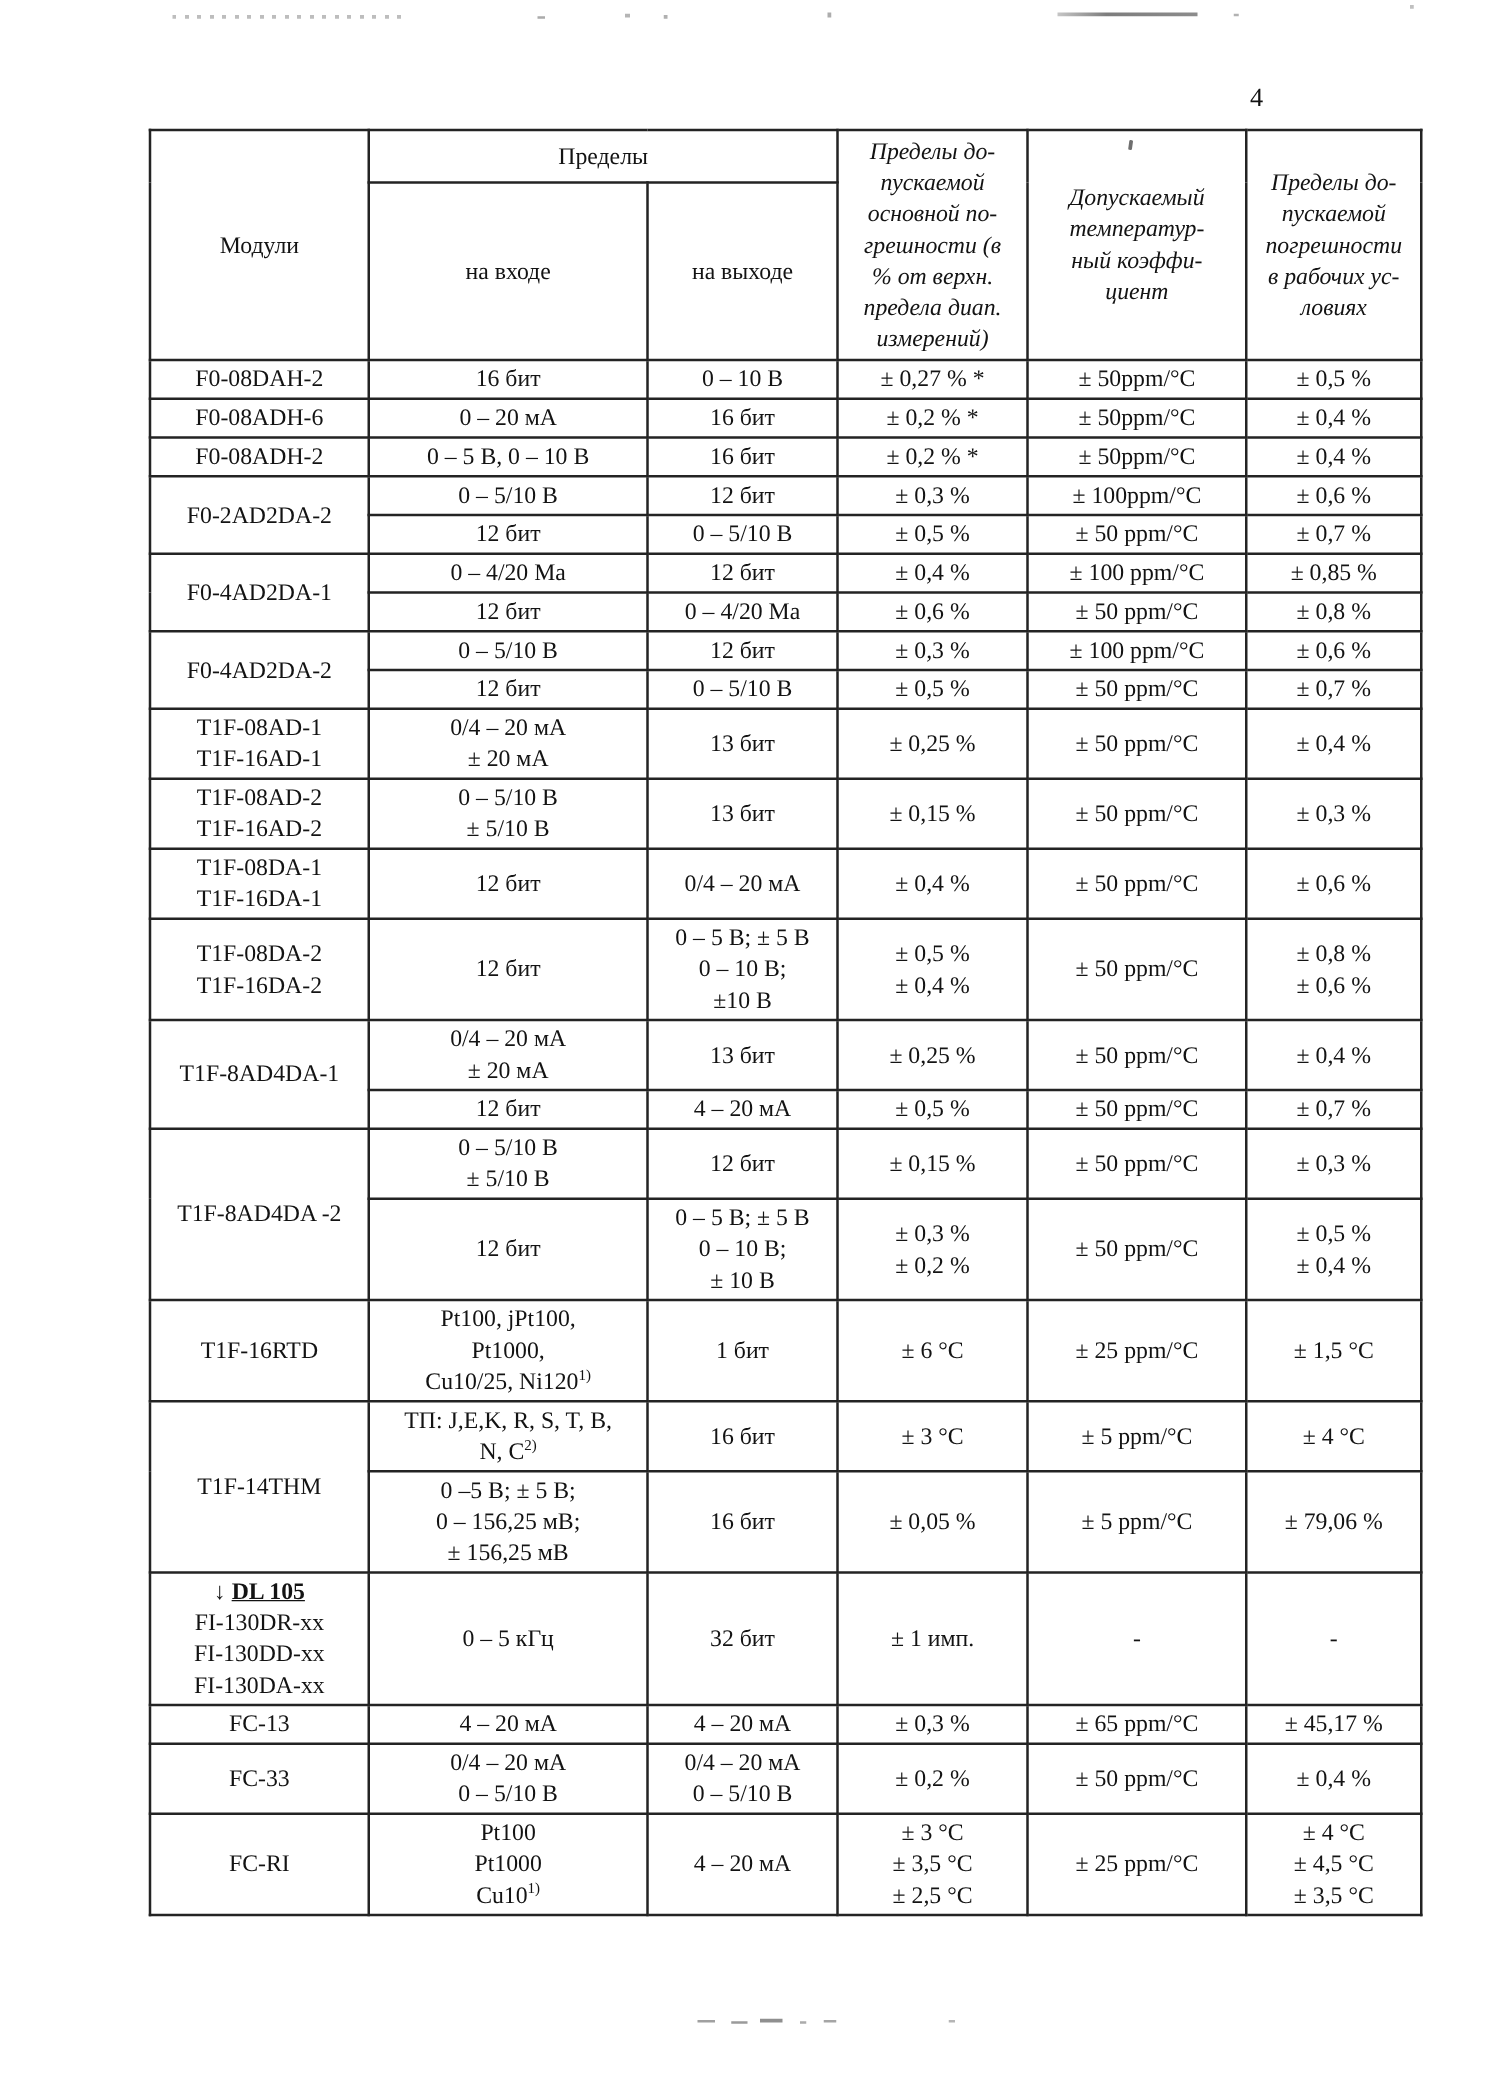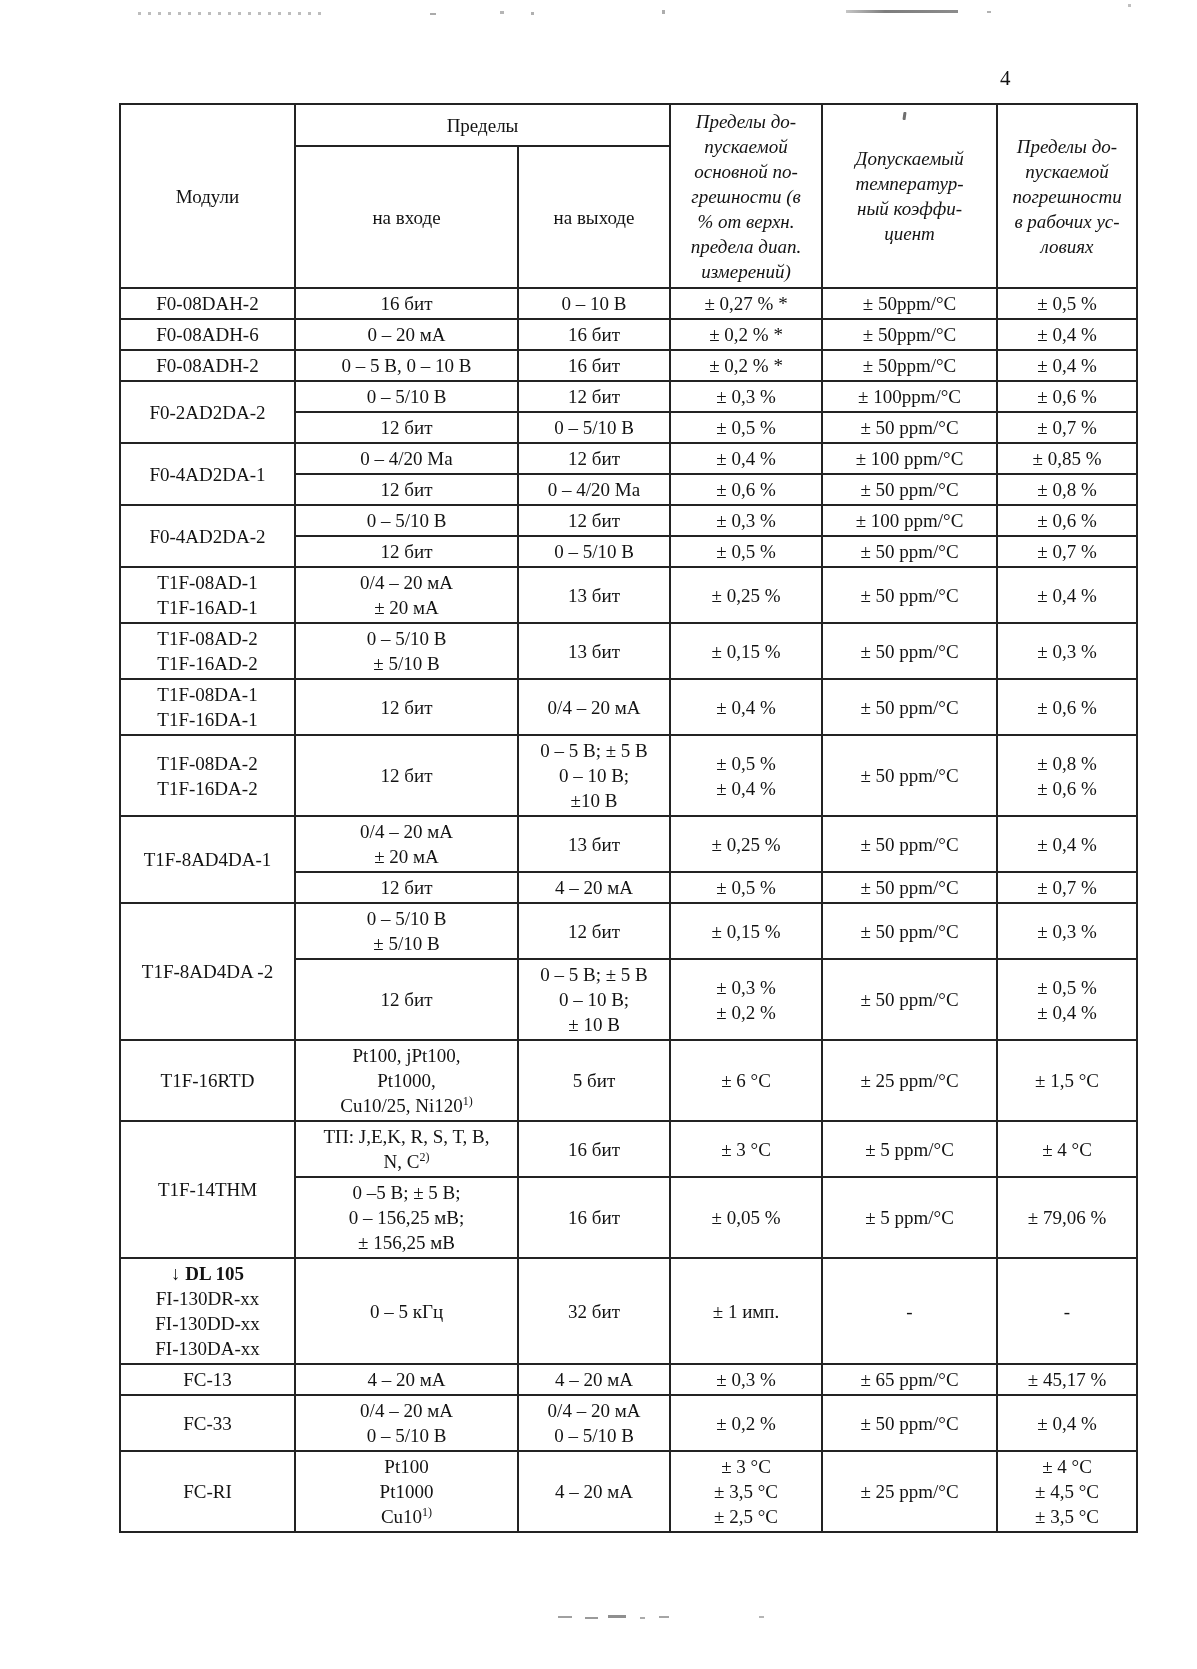--- a/index.html
+++ b/index.html
@@ -30,21 +30,21 @@
     vertical-align:middle;
     padding:2px 3px;
     color:#131313;
   }
   thead tr.h1{height:42px;}
   thead tr.h2{height:142px;padding-left:19px;}
   th.pre{white-space:pre-line;font-style:italic;}
   th.top{vertical-align:top;padding-top:3px;}
   td.al{text-align:left;padding-left:8px;}
   td sup{font-size:12px;line-height:0;vertical-align:super;}
-  .bu{font-weight:bold;}
+  .bu{font-weight:bold;text-decoration:underline;}
   
   .art{position:absolute;pointer-events:none;}
   .a-dots-tl{left:138px;top:12px;width:186px;height:3px;
     background:repeating-linear-gradient(90deg,#9a9a9a 0 3px,rgba(0,0,0,0) 3px 10px);opacity:.65;}
   .a-d1{left:430px;top:13px;width:6px;height:2px;background:#ababab;}
   .a-d2{left:500px;top:11px;width:4px;height:3px;background:#b5b5b5;}
   .a-d3{left:531px;top:12px;width:3px;height:3px;background:#b0b0b0;}
   .a-d4{left:662px;top:10px;width:3px;height:4px;background:#adadad;}
   .a-line-tr{left:846px;top:10px;width:112px;height:3px;
     background:linear-gradient(90deg,#c6c6c6,#7d7d7d 35%,#8c8c8c);}
@@ -244,21 +244,21 @@
         <tr>
           <td>12 бит</td>
           <td>0 – 5 В; ± 5 В<br>0 – 10 В;<br>± 10 В</td>
           <td>± 0,3 %<br>± 0,2 %</td>
           <td>± 50 ppm/°C</td>
           <td>± 0,5 %<br>± 0,4 %</td>
         </tr>
         <tr>
           <td>T1F-16RTD</td>
           <td>Pt100, jPt100,<br>Pt1000,<br>Cu10/25, Ni120<sup>1)</sup></td>
-          <td>5 бит</td>
+          <td>1 бит</td>
           <td>± 6 °C</td>
           <td>± 25 ppm/°C</td>
           <td>± 1,5 °C</td>
         </tr>
         <tr>
           <td rowspan="2">T1F-14THM</td>
           <td>ТП: J,E,K, R, S, T, B,<br>N, C<sup>2)</sup></td>
           <td>16 бит</td>
           <td>± 3 °C</td>
           <td>± 5 ppm/°C</td>

